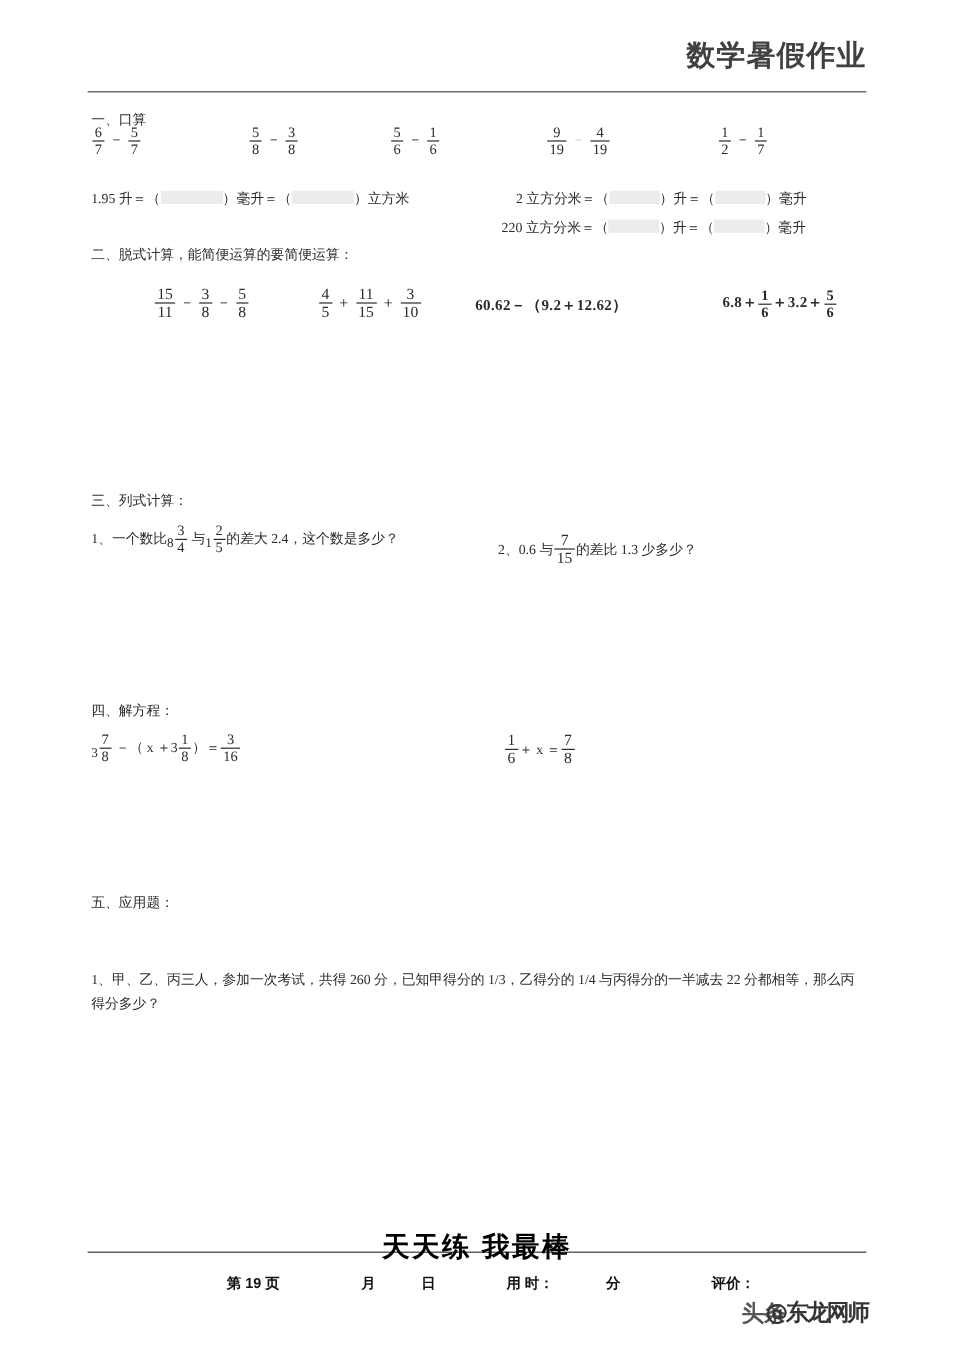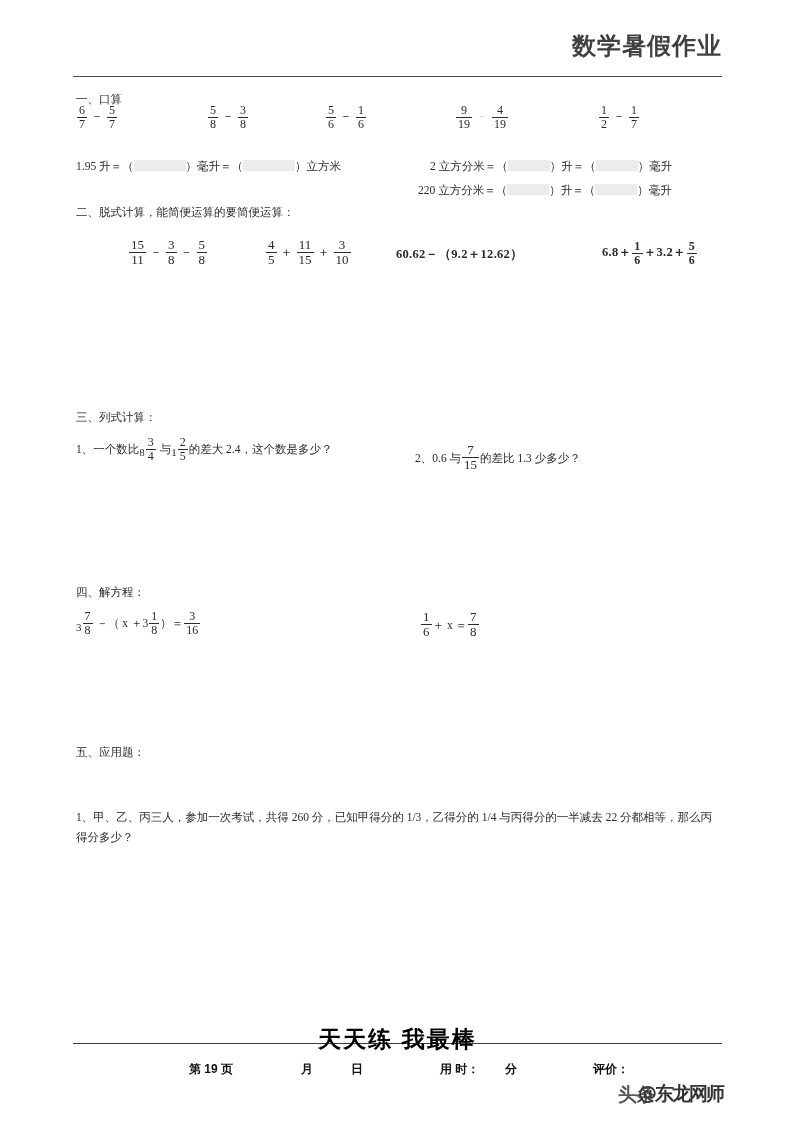--- a/index.html
+++ b/index.html
@@ -250,21 +250,21 @@
   <div class="qtext wrap" style="left:76px; top:768px; width:645px;margin-top:39px;">1、甲、乙、丙三人，参加一次考试，共得 260 分，已知甲得分的 1/3，乙得分的 1/4 与丙得分的一半减去 22 分都相等，那么丙得分多少？</div>
 
 
   <div class="rule-bot"></div>
   <div class="slogan">天天练   我最棒</div>
 
   <div class="footer-row">
     <span style="left:116px;">第 19 页</span>
     <span style="left:228px;">月</span>
     <span style="left:278px;">日</span>
-    <span style="left:367px;">用 时：</span>
+    <span style="left:349px;">用 时：</span>
     <span style="left:432px;">分</span>
     <span style="left:520px;">评价：</span>
   </div>
 
   <div class="watermark">
     <span>头条</span><span class="wm-b">@东龙网师</span>
   </div>
 
 </div>
 

